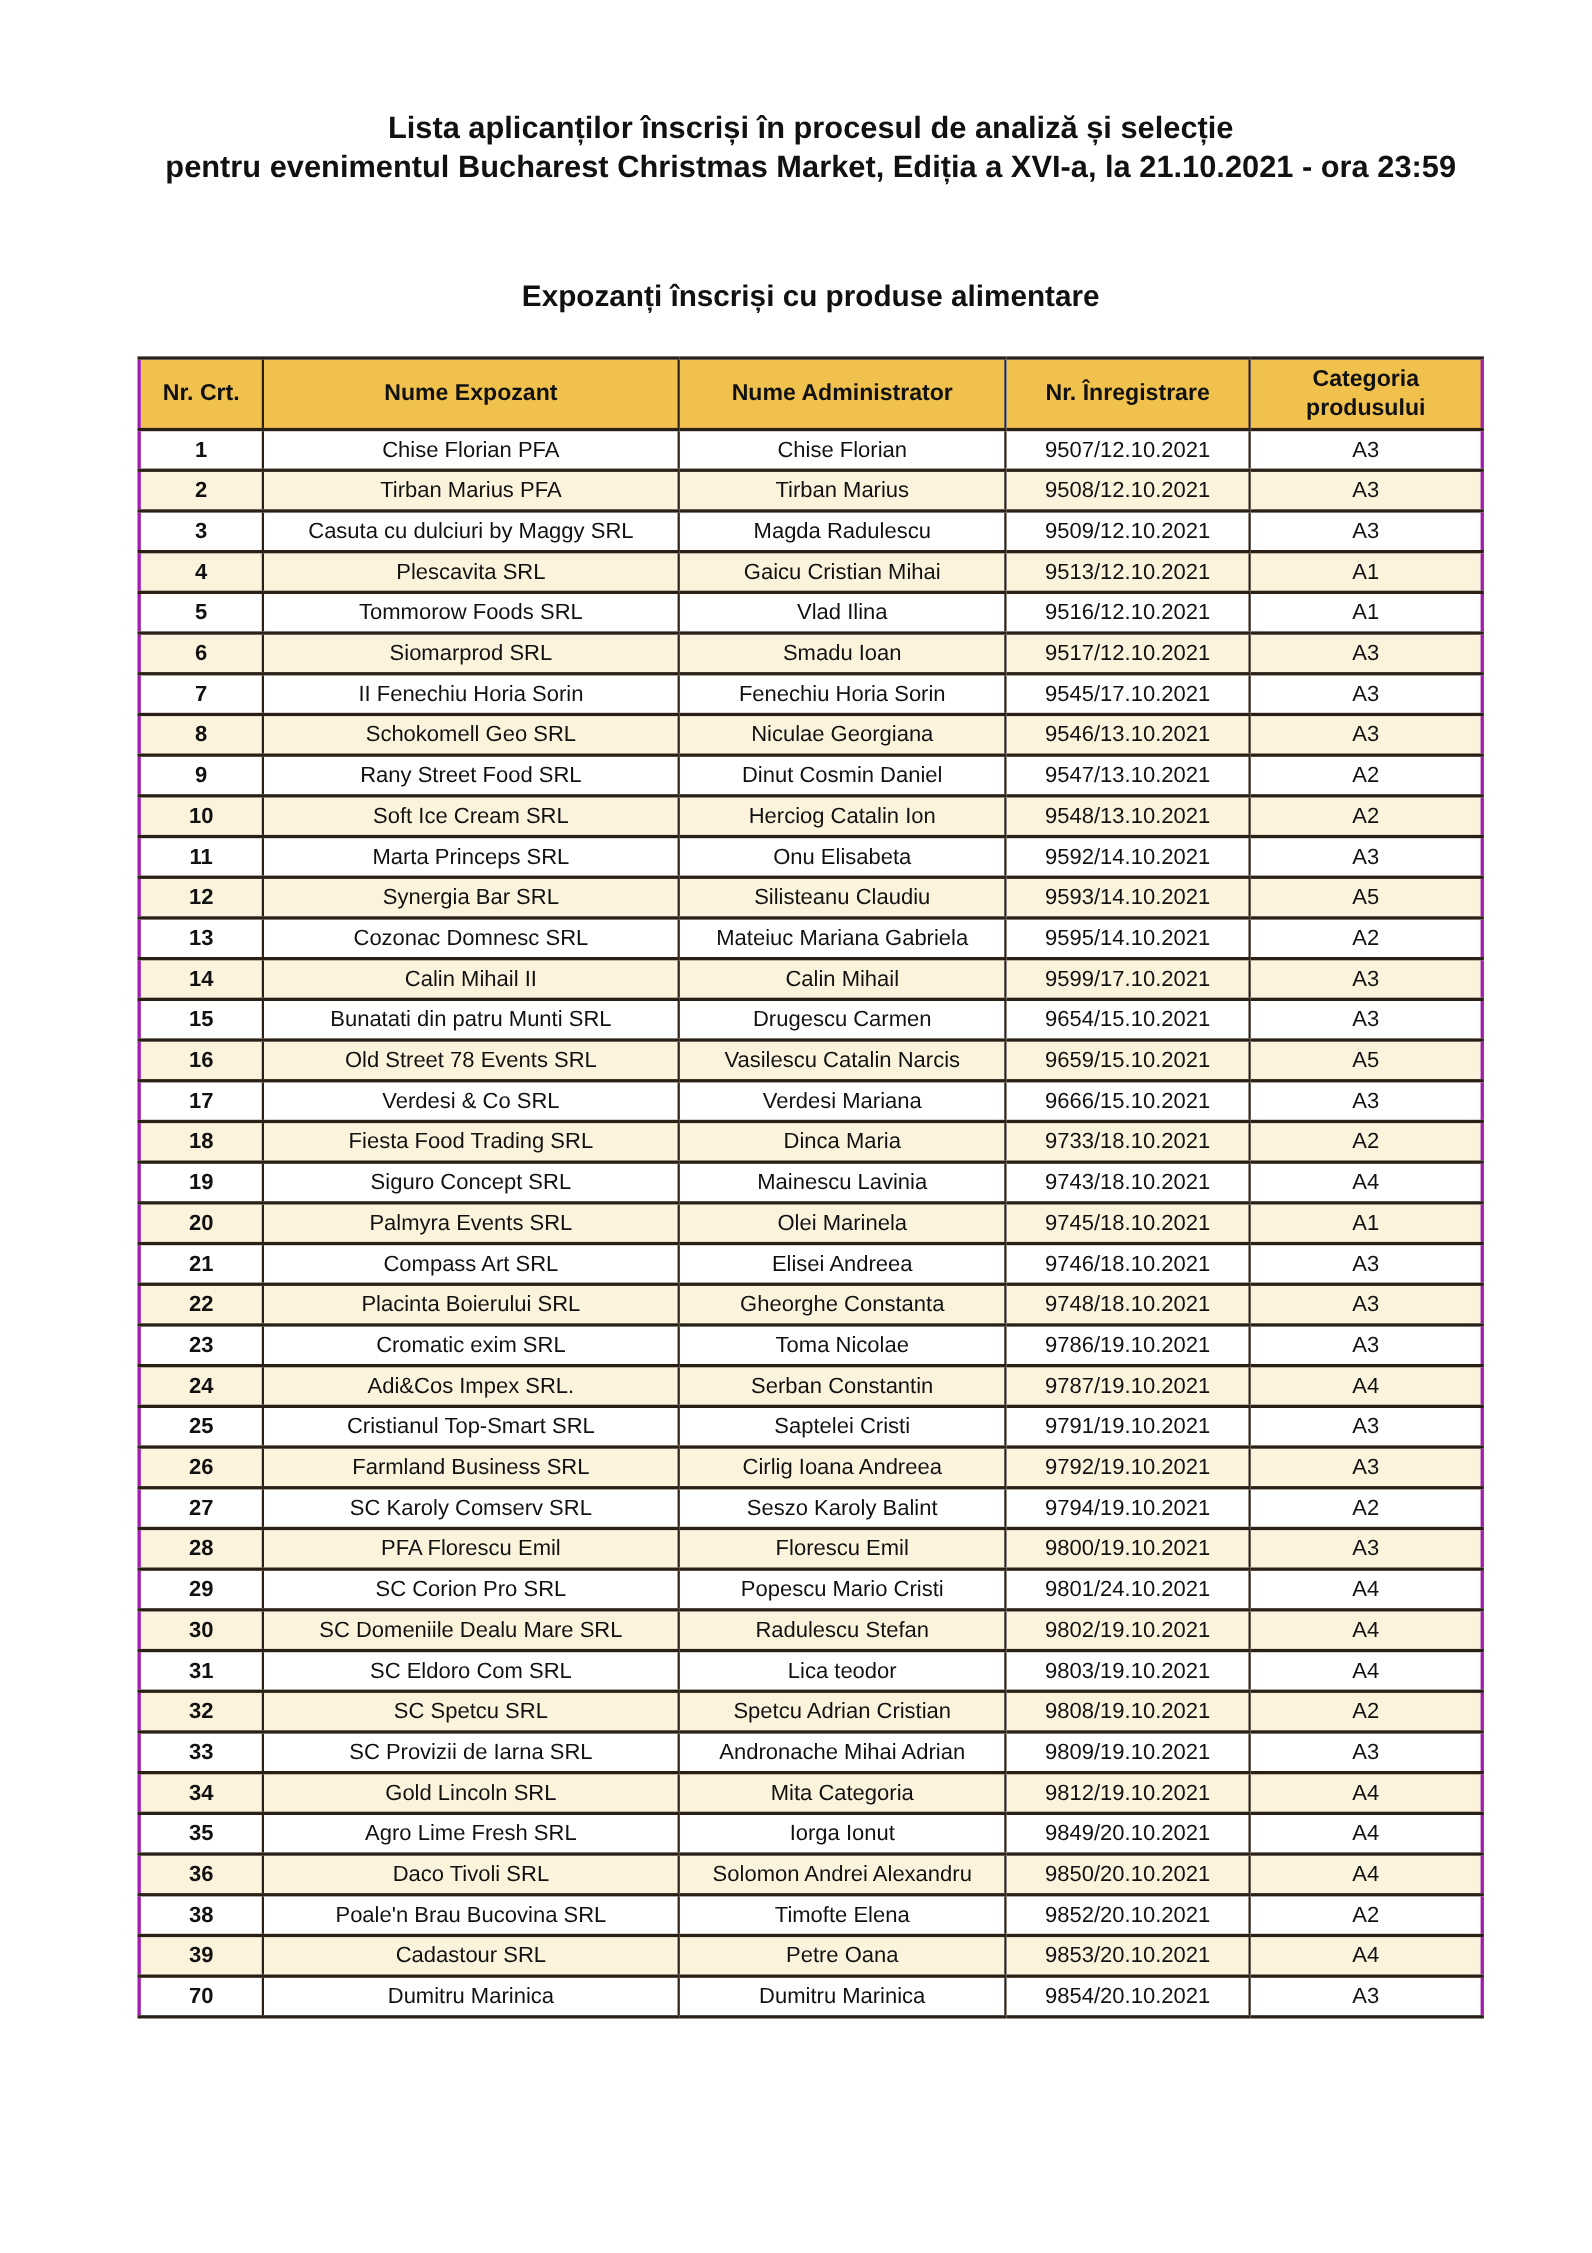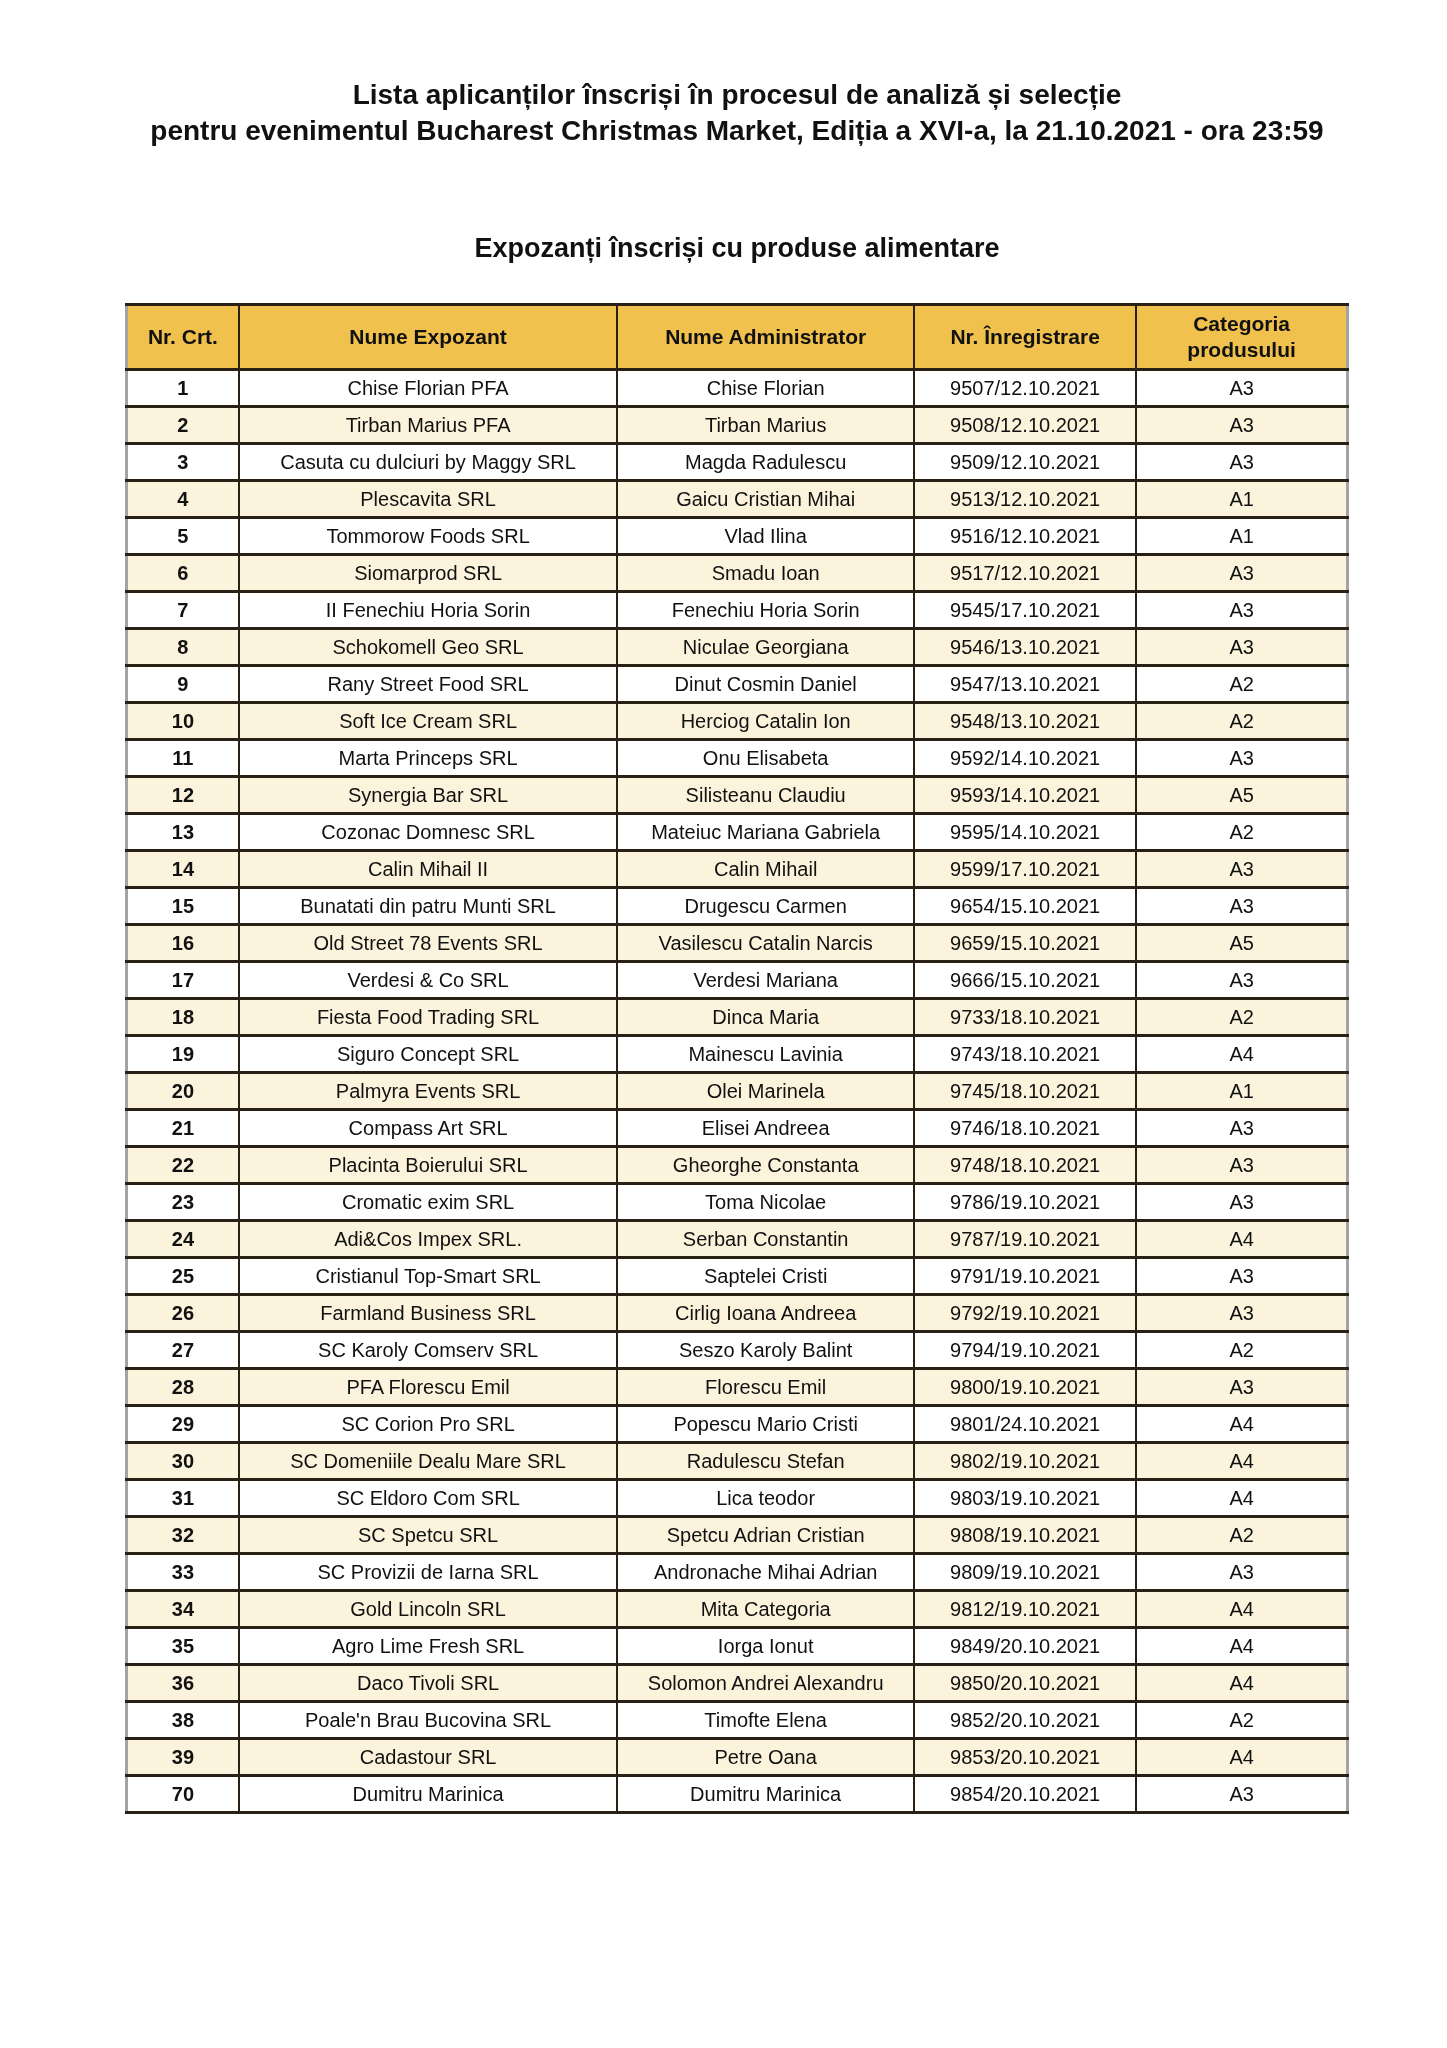--- a/index.html
+++ b/index.html
@@ -8,21 +8,21 @@
     background: #ffffff;
     width: 1447px;
     height: 2048px;
     overflow: hidden;
     font-family: "Liberation Sans", "DejaVu Sans", sans-serif;
     color: #111111;
   }
   .doc {
     width: 1224px;
     margin-left: 125px;
-    padding-top: 77px;
+    padding-top: 98px;
   }
   .title {
     text-align: center;
     font-weight: bold;
     font-size: 28px;
     line-height: 36px;
     color: #111111;
     white-space: nowrap;
   }
   .section-title {
@@ -31,21 +31,21 @@
     font-weight: bold;
     font-size: 27px;
     line-height: 34px;
     color: #111111;
   }
   table.applicants {
     margin-top: 38px;
     width: 1224px;
     border-collapse: collapse;
     table-layout: fixed;
-    border: 3px solid #a3a3a3;
+    border: 3px solid #a21caf;
   }
   table.applicants th,
   table.applicants td {
     border-left: 2px solid #2b2015;
     border-right: 2px solid #2b2015;
     border-top: 3px solid #2b2015;
     border-bottom: 3px solid #2b2015;
     text-align: center;
     vertical-align: middle;
     overflow: hidden;

